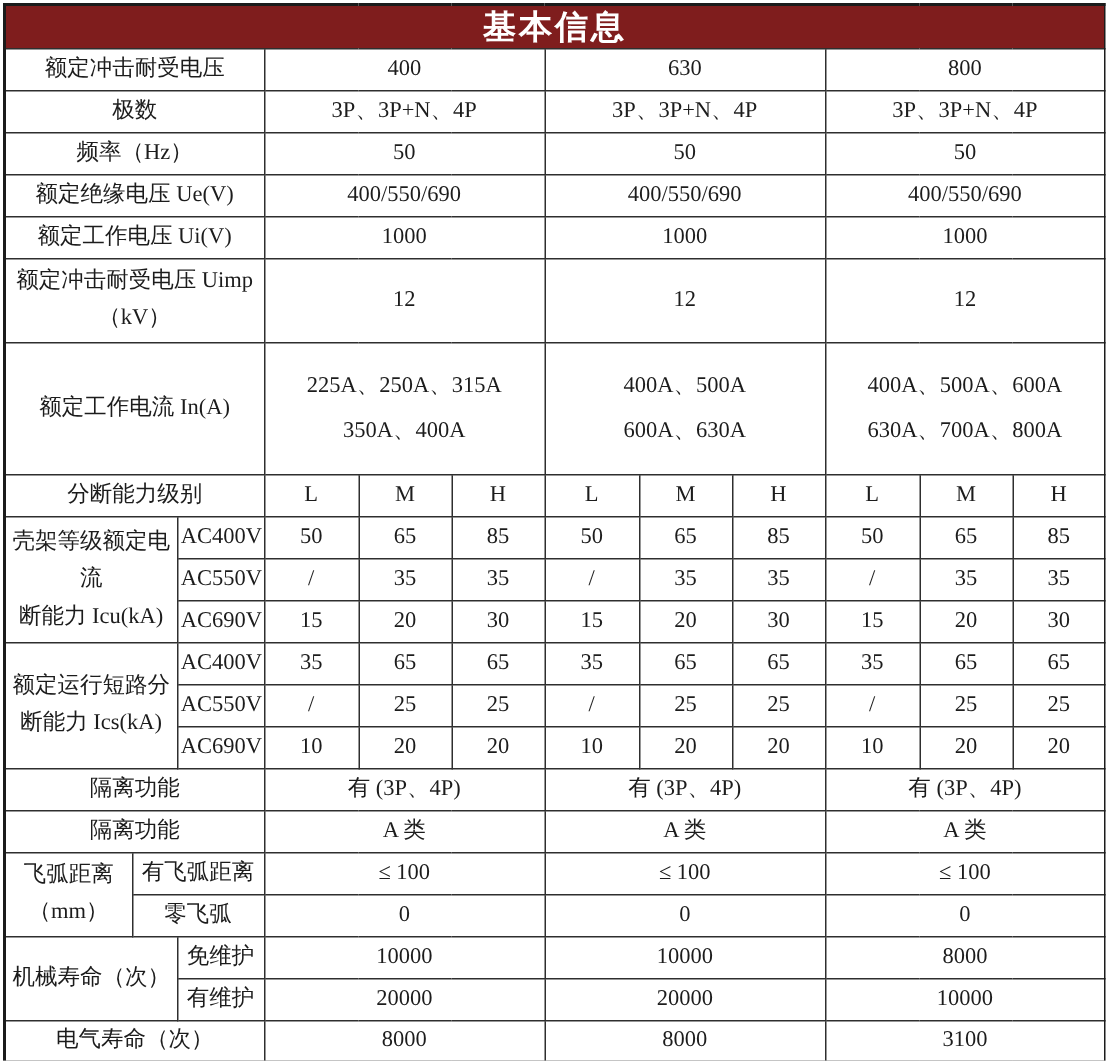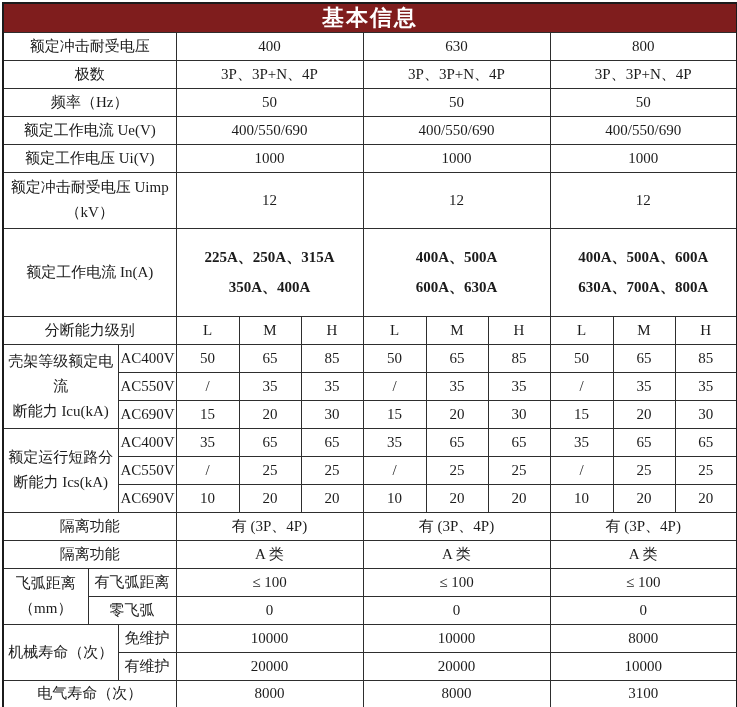--- a/index.html
+++ b/index.html
@@ -32,21 +32,21 @@
   td.title-cell {
     background: #7f1d1d;
     color: #ffffff;
     font-size: 22px;
     font-weight: bold;
     letter-spacing: 2px;
     height: 27px;
   }
   td.lbl { }
   .two-line div { line-height: 25px; }
-  .in-val div { line-height: 30px; font-weight: bold; }
+  .in-val div { line-height: 30px; }
 </style>
 </head>
 <body>
 
 <div class="wrap">
 <table class="spec">
   <colgroup>
     <col style="width:85px">
         <col style="width:30px">
         <col style="width:58px">
@@ -81,21 +81,21 @@
   </tr>
 
   <tr class="h28">
     <td class="lbl" colspan="3">频率（Hz）</td>
     <td colspan="3">50</td>
     <td colspan="3">50</td>
     <td colspan="3">50</td>
   </tr>
 
   <tr class="h28">
-    <td class="lbl" colspan="3">额定工作电流 Ue(V)</td>
+    <td class="lbl" colspan="3">额定绝缘电压 Ue(V)</td>
     <td colspan="3">400/550/690</td>
     <td colspan="3">400/550/690</td>
     <td colspan="3">400/550/690</td>
   </tr>
 
   <tr class="h28">
     <td class="lbl" colspan="3">额定工作电压 Ui(V)</td>
     <td colspan="3">1000</td>
     <td colspan="3">1000</td>
     <td colspan="3">1000</td>

